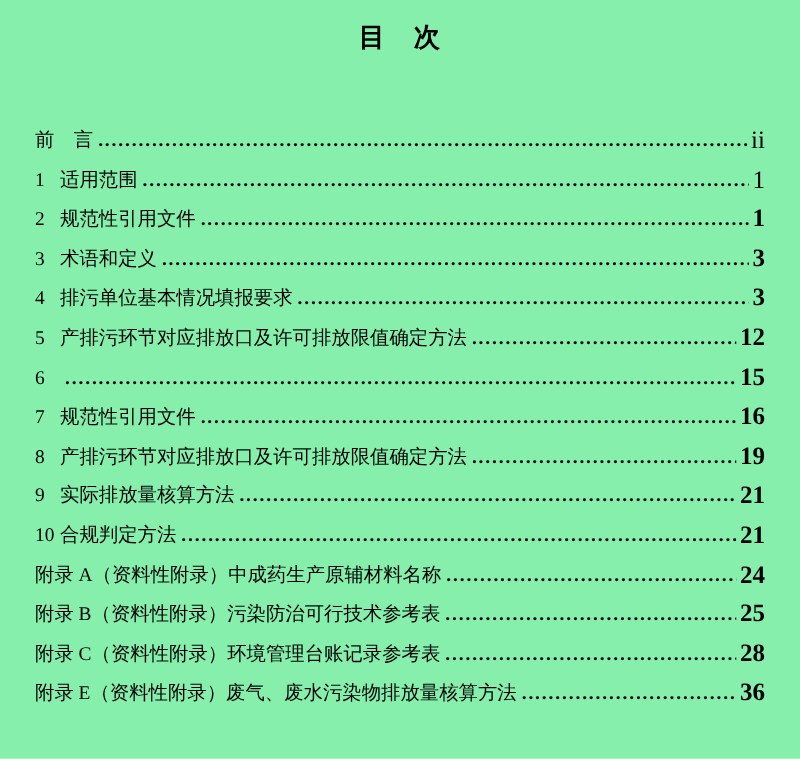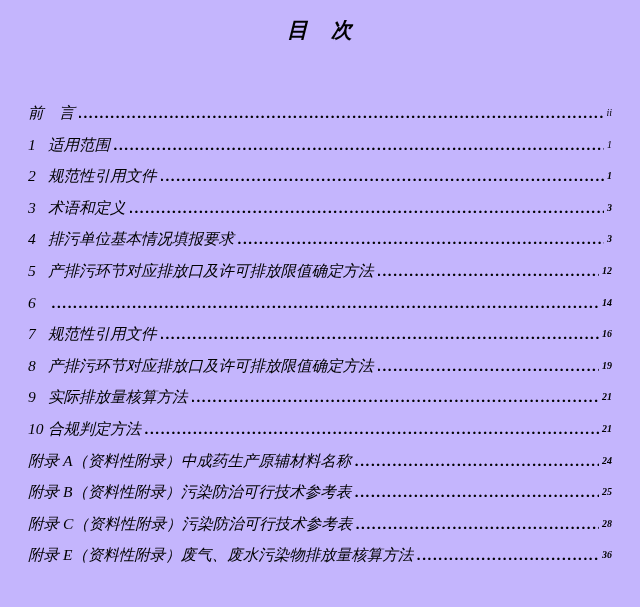--- a/index.html
+++ b/index.html
@@ -11,22 +11,21 @@
     width: 640px;
     height: 607px;
     position: relative;
     overflow: hidden;
     color: #000000;
     font-family: "Liberation Serif", "DejaVu Serif", serif;
   }
   .page {
     position: absolute;
     inset: 0;
-    background: #c4b5fd;
-    font-style: italic;
+    background: #86efac;
   }
   .title {
     position: absolute;
     top: 16px;
     left: 0;
     width: 640px;
     text-align: center;
     margin: 0;
     font-family: "DejaVu Sans", "Liberation Sans", sans-serif;
     font-weight: 600;
@@ -67,21 +66,21 @@
     min-width: 10px;
   }
   .dots::after {
     content: "................................................................................................................................................................................";
     font-weight: 700;
     letter-spacing: 1.5px;
     font-size: 15.5px;
   }
   .pg {
     flex: none;
-    font-size: 10px;
+    font-size: 20px;
     font-weight: 400;
     text-align: right;
   }
   .pg.bold { font-weight: 700; }
 </style>
 </head>
 <body>
 
 <div class="page">
   <h1 class="title">目　次</h1>
@@ -118,21 +117,21 @@
   </div>
       <div class="row">
     <span class="no">5</span>
     <span class="label">产排污环节对应排放口及许可排放限值确定方法</span>
     <span class="dots"></span>
     <span class="pg bold">12</span>
   </div>
       <div class="row">
     <span class="no">6</span>
     <span class="dots"></span>
-    <span class="pg bold">14</span>
+    <span class="pg bold">15</span>
   </div>
       <div class="row">
     <span class="no">7</span>
     <span class="label">规范性引用文件</span>
     <span class="dots"></span>
     <span class="pg bold">16</span>
   </div>
       <div class="row">
     <span class="no">8</span>
     <span class="label">产排污环节对应排放口及许可排放限值确定方法</span>
@@ -158,21 +157,21 @@
     <span class="pg bold">24</span>
   </div>
       <div class="row">
 
     <span class="label">附录 B（资料性附录）污染防治可行技术参考表</span>
     <span class="dots"></span>
     <span class="pg bold">25</span>
   </div>
       <div class="row">
 
-    <span class="label">附录 C（资料性附录）污染防治可行技术参考表</span>
+    <span class="label">附录 C（资料性附录）环境管理台账记录参考表</span>
     <span class="dots"></span>
     <span class="pg bold">28</span>
   </div>
       <div class="row">
 
     <span class="label">附录 E（资料性附录）废气、废水污染物排放量核算方法</span>
     <span class="dots"></span>
     <span class="pg bold">36</span>
   </div>
     </div>

